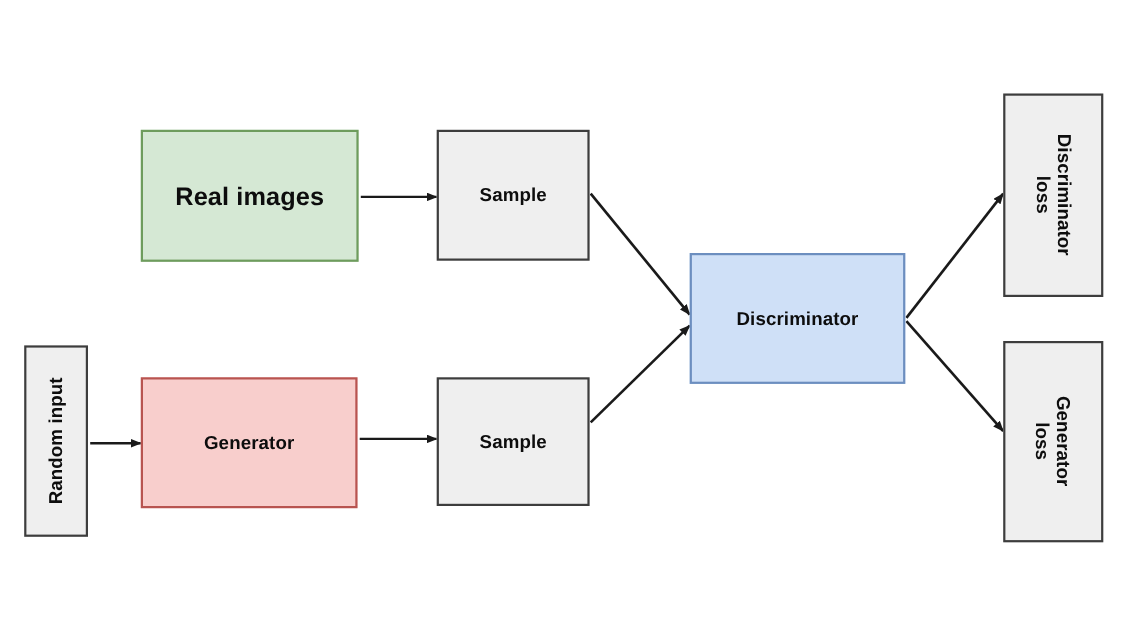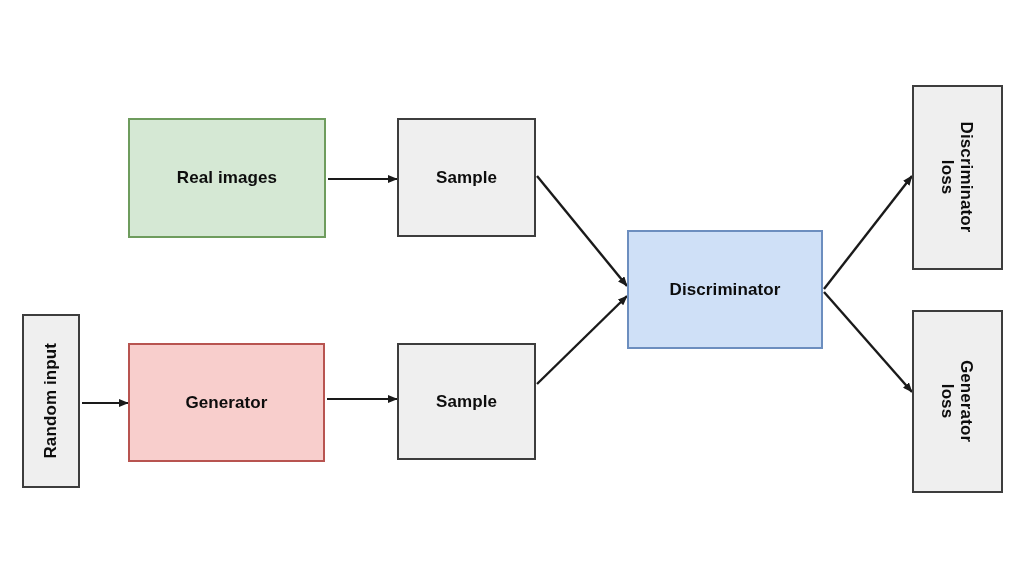--- a/index.html
+++ b/index.html
@@ -90,21 +90,21 @@
 
     <line x1="824" y1="289" x2="912" y2="176" stroke="#1a1a1a" stroke-width="2.4" marker-end="url(#ah)"></line>
 
     <line x1="824" y1="292" x2="912" y2="392" stroke="#1a1a1a" stroke-width="2.4" marker-end="url(#ah)"></line>
   </svg>
 
   <div class="node gray" style="left:22px; top:314px; width:58px; height:174px; font-size:17px;">
     <span class="label rot-ccw">Random input</span>
   </div>
 
-  <div class="node green" style="left:128px; top:118px; width:198px; height:120px; font-size:17px;">
+  <div class="node green" style="left:128px; top:118px; width:198px; height:120px; font-size:23px;">
     <span class="label">Real images</span>
   </div>
 
   <div class="node red" style="left:128px; top:343px; width:197px; height:119px; font-size:17px;">
     <span class="label">Generator</span>
   </div>
 
   <div class="node gray" style="left:397px; top:118px; width:139px; height:119px; font-size:17px;">
     <span class="label">Sample</span>
   </div>

